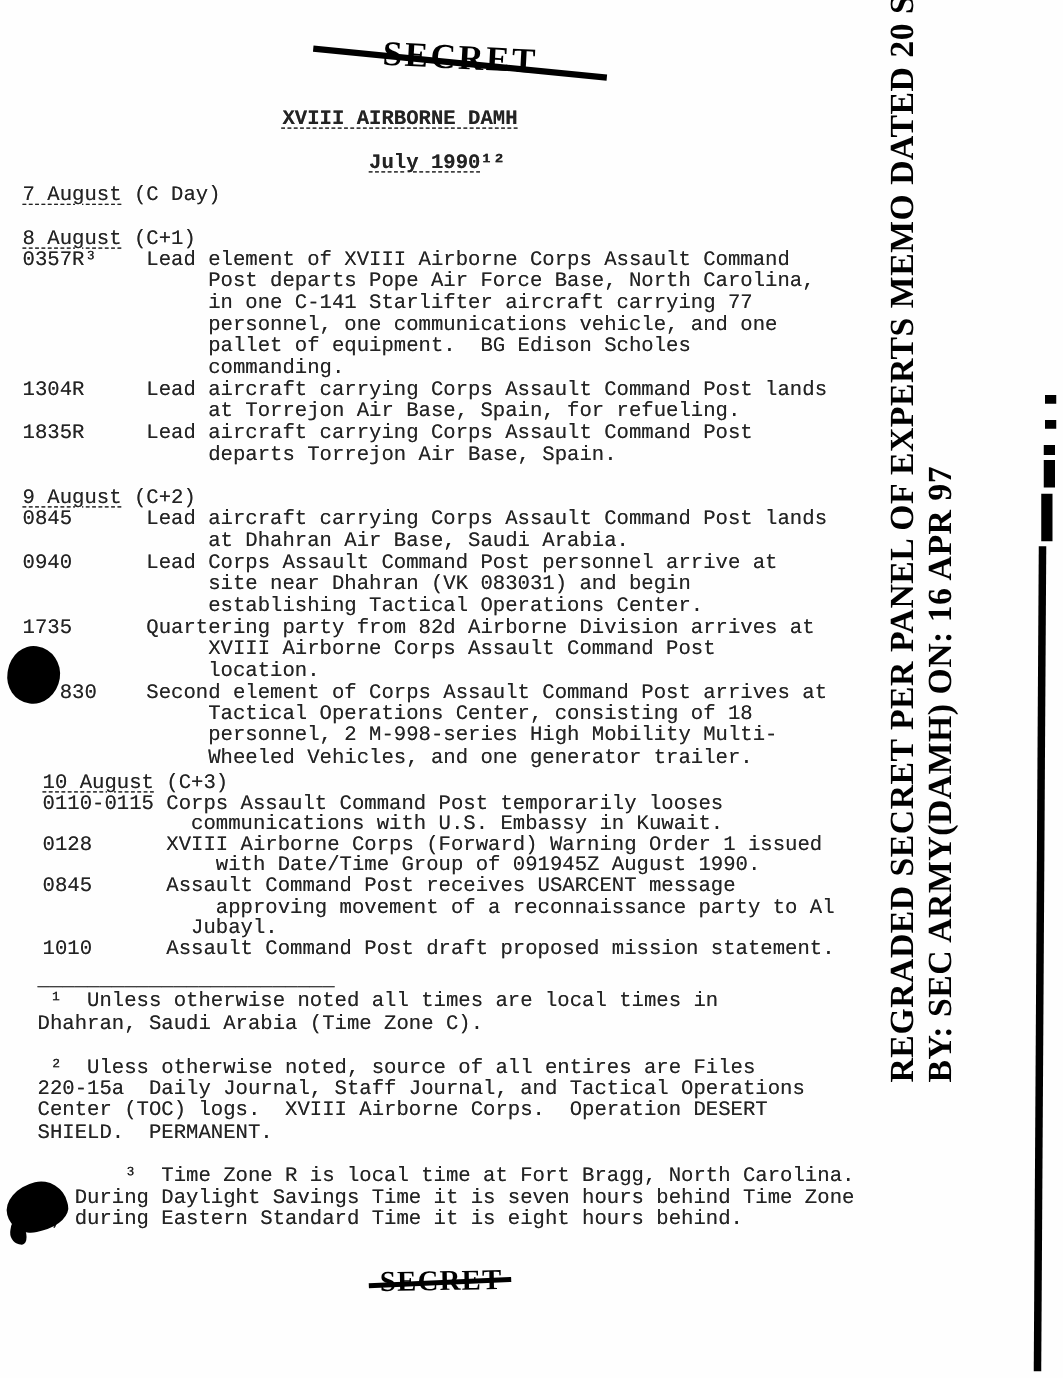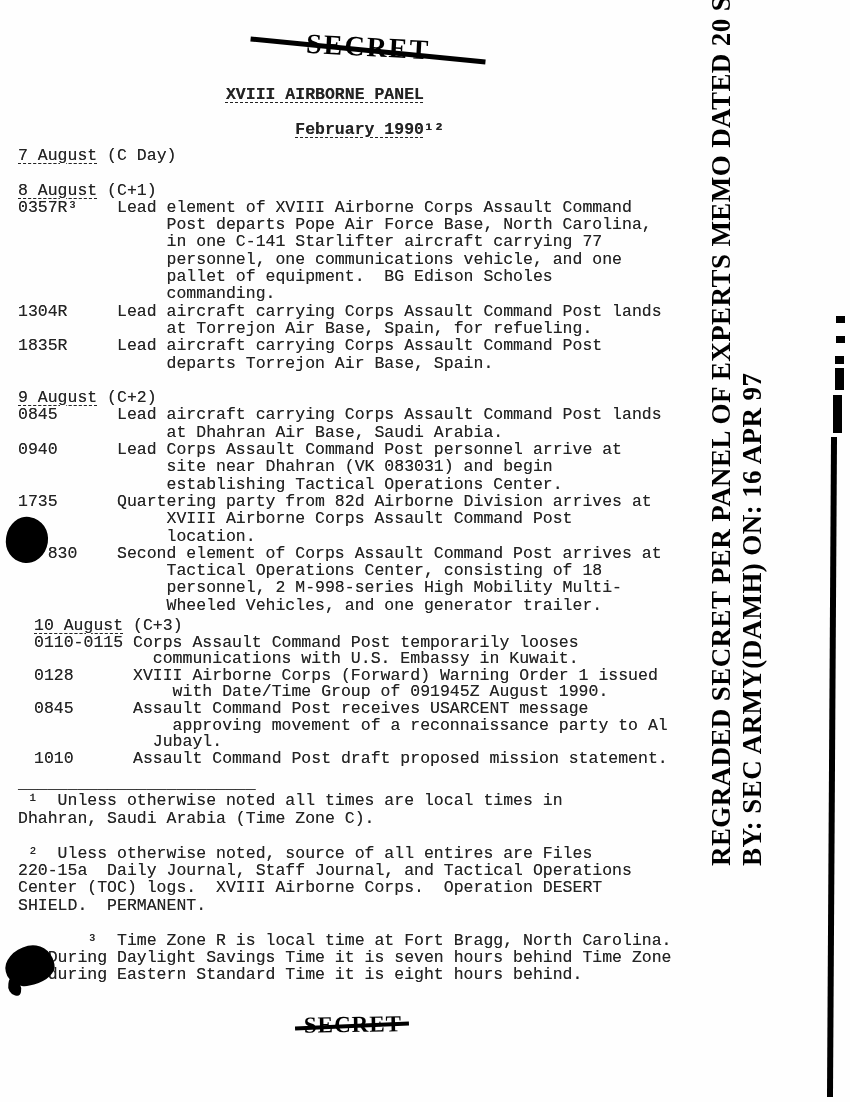--- a/index.html
+++ b/index.html
@@ -16,21 +16,21 @@
     position:absolute;left:18px;
     white-space:pre;
     font-family:"Liberation Mono", monospace;
     font-size:16.5px;
     color:#232323;
     text-shadow:0 0 0.5px rgba(20,20,20,.55);
   }
   #title-block{top:86px;line-height:17.5px;font-weight:bold;}
   #chrono-a{top:147px;line-height:17.3px;}
   #chrono-b{top:618px;line-height:16.6px;margin-left:16px;}
-  #footnotes{top:775px;line-height:17.4px;}
+  #footnotes{top:775px;line-height:17.4px;margin-left:12px;}
   .line{height:inherit;}
   .ul{text-decoration:underline;text-decoration-style:dashed;text-decoration-thickness:1.4px;text-underline-offset:3px;}
   
   .stamp{
     position:absolute;
     font-family:"Liberation Serif", serif;
     font-weight:bold;color:#000;
     text-align:center;
   }
   #stamp-top{left:252px;top:31px;width:232px;height:40px;font-size:28px;letter-spacing:2px;transform:rotate(3deg);}
@@ -63,21 +63,21 @@
 </head>
 <body>
 
 <div class="page">
 
   <div class="stamp" id="stamp-top">
     <span class="txt">SECRET</span>
     <div class="strike"></div>
   </div>
 
-  <div class="typed" id="title-block"><div class="line">                     <span class="ul">XVIII AIRBORNE PANEL</span></div><div class="line">&nbsp;</div><div class="line">                            <span class="ul">February 1990</span>¹²</div></div>
+  <div class="typed" id="title-block"><div class="line">                     <span class="ul">XVIII AIRBORNE DAMH</span></div><div class="line">&nbsp;</div><div class="line">                            <span class="ul">July 1990</span>¹²</div></div>
 
   <div class="typed" id="chrono-a"><div class="line"><span class="ul">7 August</span> (C Day)</div><div class="line">&nbsp;</div><div class="line"><span class="ul">8 August</span> (C+1)</div><div class="line">0357R³    Lead element of XVIII Airborne Corps Assault Command</div><div class="line">               Post departs Pope Air Force Base, North Carolina,</div><div class="line">               in one C-141 Starlifter aircraft carrying 77</div><div class="line">               personnel, one communications vehicle, and one</div><div class="line">               pallet of equipment.  BG Edison Scholes</div><div class="line">               commanding.</div><div class="line">1304R     Lead aircraft carrying Corps Assault Command Post lands</div><div class="line">               at Torrejon Air Base, Spain, for refueling.</div><div class="line">1835R     Lead aircraft carrying Corps Assault Command Post</div><div class="line">               departs Torrejon Air Base, Spain.</div><div class="line">&nbsp;</div><div class="line"><span class="ul">9 August</span> (C+2)</div><div class="line">0845      Lead aircraft carrying Corps Assault Command Post lands</div><div class="line">               at Dhahran Air Base, Saudi Arabia.</div><div class="line">0940      Lead Corps Assault Command Post personnel arrive at</div><div class="line">               site near Dhahran (VK 083031) and begin</div><div class="line">               establishing Tactical Operations Center.</div><div class="line">1735      Quartering party from 82d Airborne Division arrives at</div><div class="line">               XVIII Airborne Corps Assault Command Post</div><div class="line">               location.</div><div class="line">   830    Second element of Corps Assault Command Post arrives at</div><div class="line">               Tactical Operations Center, consisting of 18</div><div class="line">               personnel, 2 M-998-series High Mobility Multi-</div><div class="line">               Wheeled Vehicles, and one generator trailer.</div></div>
 
   <div class="typed" id="chrono-b"><div class="line"><span class="ul">10 August</span> (C+3)</div><div class="line">0110-0115 Corps Assault Command Post temporarily looses</div><div class="line">            communications with U.S. Embassy in Kuwait.</div><div class="line">0128      XVIII Airborne Corps (Forward) Warning Order 1 issued</div><div class="line">              with Date/Time Group of 091945Z August 1990.</div><div class="line">0845      Assault Command Post receives USARCENT message</div><div class="line">              approving movement of a reconnaissance party to Al</div><div class="line">            Jubayl.</div><div class="line">1010      Assault Command Post draft proposed mission statement.</div></div>
 
   <div class="typed" id="footnotes"><div class="line">________________________</div><div class="line"> ¹  Unless otherwise noted all times are local times in</div><div class="line">Dhahran, Saudi Arabia (Time Zone C).</div><div class="line">&nbsp;</div><div class="line"> ²  Uless otherwise noted, source of all entires are Files</div><div class="line">220-15a  Daily Journal, Staff Journal, and Tactical Operations</div><div class="line">Center (TOC) logs.  XVIII Airborne Corps.  Operation DESERT</div><div class="line">SHIELD.  PERMANENT.</div><div class="line">&nbsp;</div><div class="line">       ³  Time Zone R is local time at Fort Bragg, North Carolina.</div><div class="line">   During Daylight Savings Time it is seven hours behind Time Zone</div><div class="line">C; during Eastern Standard Time it is eight hours behind.</div></div>
 
   <div class="stamp" id="stamp-bottom">
     <span class="txt">SECRET</span>
     <div class="strike"></div>

